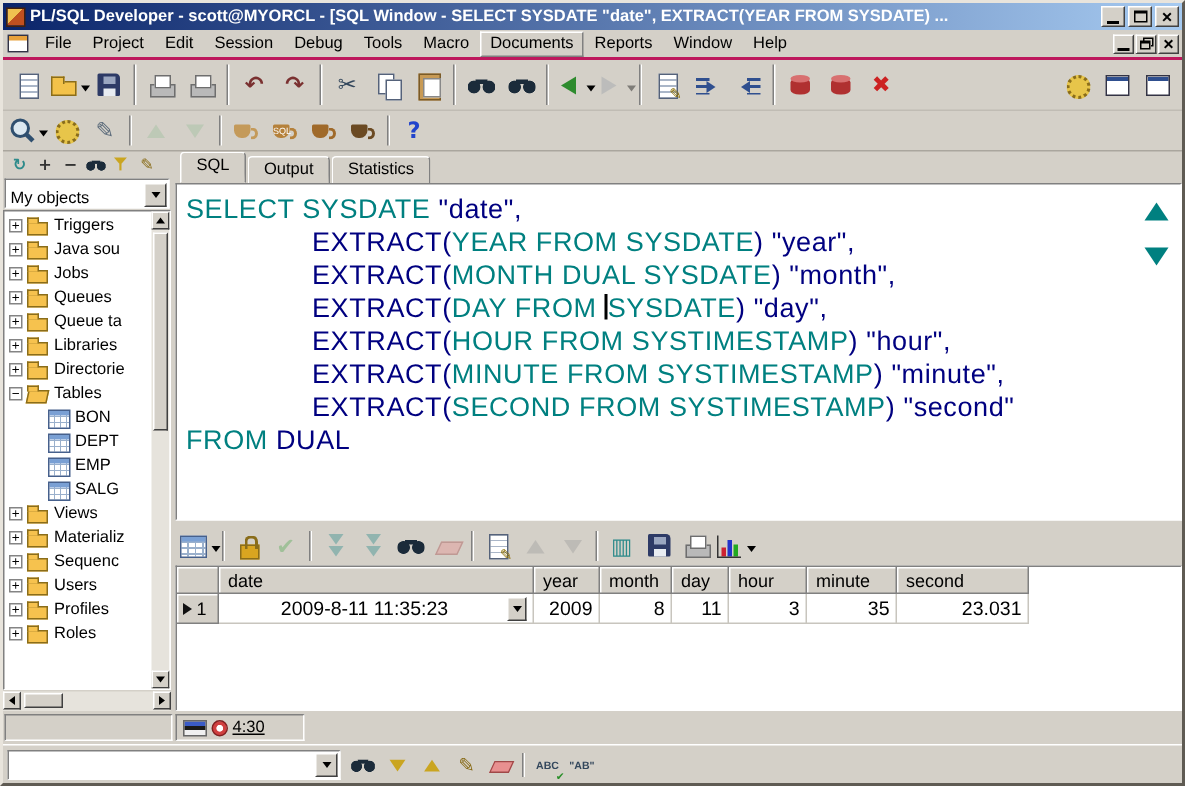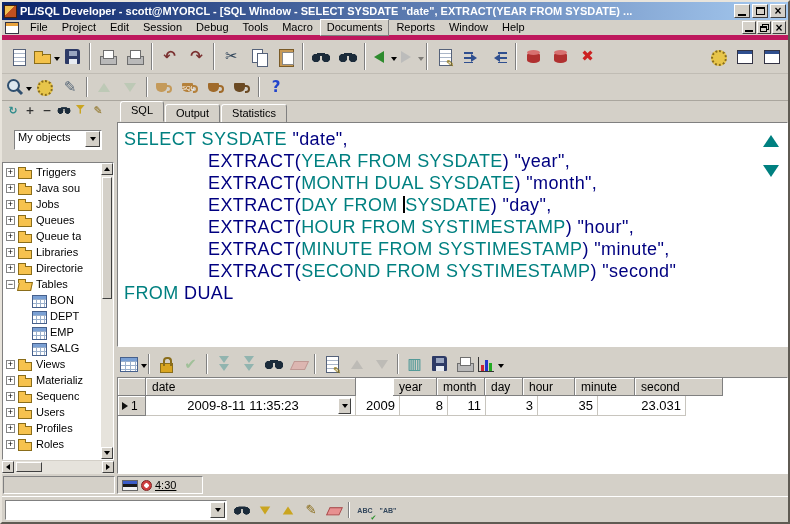--- a/index.html
+++ b/index.html
@@ -21,21 +21,21 @@
               border-color:#fff #404040 #404040 #fff; display:flex; align-items:center;
               justify-content:center; padding:0; cursor:default; position:relative; }
   .mdi-btn { width:14px; height:13px; }
   .g-min { width:8px; height:2px; background:#000; margin-top:7px; }
   .g-max { width:9px; height:8px; border:1px solid #000; border-top-width:2px; }
   .g-restore { width:7px; height:6px; border:1px solid #000; border-top-width:2px; box-shadow:2px -2px 0 -1px #d4d0c8, 2px -2px 0 0 #000; margin:2px 2px 0 0; }
   .g-close { font-size:12px; font-weight:bold; line-height:10px; color:#000; }
 
   
   .menubar { height:20px; flex:none; display:flex; align-items:center; padding:0 2px;
-             border-bottom:5px solid #be185d; }
+             border-bottom:2px solid #be185d; }
   .mdi-doc-icon { width:14px; height:12px; background:#fff; border:1px solid #334;
              box-shadow:inset 0 3px 0 #e8a23c; margin:0 4px 0 1px; flex:none; }
   .menu-items { display:flex; flex:1; }
   .menu-item { padding:2px 7px 3px; cursor:default; }
   .menu-item.active { border:1px solid; border-color:#fff #808080 #808080 #fff; padding:1px 6px 2px; }
   .mdi-controls { display:flex; gap:1px; }
 
   
   .toolbar { display:flex; align-items:center; padding:1px 3px; flex:none; }
   .t1 { height:34px; border-bottom:1px solid #c0bcb4; }
@@ -148,21 +148,21 @@
       border:5px solid transparent; border-bottom:none; border-top:7px solid var(--c,#2e8b8b); }
   .ic.ddown::after { content:''; position:absolute; left:5px; top:10px; width:0; height:0;
       border:5px solid transparent; border-bottom:none; border-top:7px solid var(--c,#2e8b8b); }
   .ic.mdiwin::before { content:''; position:absolute; left:2px; top:3px; width:14px; height:12px;
       background:#fff; border:1px solid #334; box-shadow:inset 0 3px 0 #2f4f8f; }
 
   
   .main { flex:1; min-height:0; display:flex; }
   .panel { width:112px; flex:none; display:flex; flex-direction:column; }
   .panel-toolbar { height:17px; flex:none; display:flex; align-items:center; padding-left:2px; }
-  .combo { height:20px; flex:none; margin:12px; display:flex; align-items:flex-start; background:#fff;
+  .combo { height:20px; flex:none; margin:1px; display:flex; align-items:flex-end; background:#fff;
            border:1px solid; border-color:#808080 #fff #fff #808080; }
   .combo-text { flex:1; padding-left:3px; }
   .combo-btn { width:15px; height:16px; margin-right:1px; background:#d4d0c8; border:1px solid;
            border-color:#fff #404040 #404040 #fff; display:flex; align-items:center; justify-content:center; }
   .tri-dn-s { width:0; height:0; border:3px solid transparent; border-bottom:none; border-top:4px solid #000; }
   .tri-up-s { width:0; height:0; border:3px solid transparent; border-top:none; border-bottom:4px solid #000; }
   .tri-lf-s { width:0; height:0; border:3px solid transparent; border-left:none; border-right:4px solid #000; }
   .tri-rt-s { width:0; height:0; border:3px solid transparent; border-right:none; border-left:4px solid #000; }
   .tree-zone { flex:1; min-height:0; display:flex; background:#fff; border:1px solid;
            border-color:#808080 #fff #fff #808080; overflow:hidden; }
@@ -651,21 +651,21 @@
           </button>
           <button class="tb-btn">
             <span class="ic chart"></span>
             <span class="dd"></span>
           </button>
         </div>
       <div class="grid-area">
         <div class="grid-header">
             <div class="gh-cell selcol" style="width: 28px;"></div>
             <div class="gh-cell" style="width: 210px;">date</div>
-            <div class="gh-cell" style="width: 44px; margin-left: 37px;">year</div>
+            <div class="gh-cell" style="width: 44px;">year</div>
             <div class="gh-cell" style="width: 48px;">month</div>
             <div class="gh-cell" style="width: 38px;">day</div>
             <div class="gh-cell" style="width: 52px;">hour</div>
             <div class="gh-cell" style="width: 60px;">minute</div>
             <div class="gh-cell" style="width: 88px;">second</div>
           </div>
         <div class="grid-body">
             <div class="grid-row">
               <div class="gd-cell selcol" style="width: 28px;">
                 <span class="rowptr"></span>

